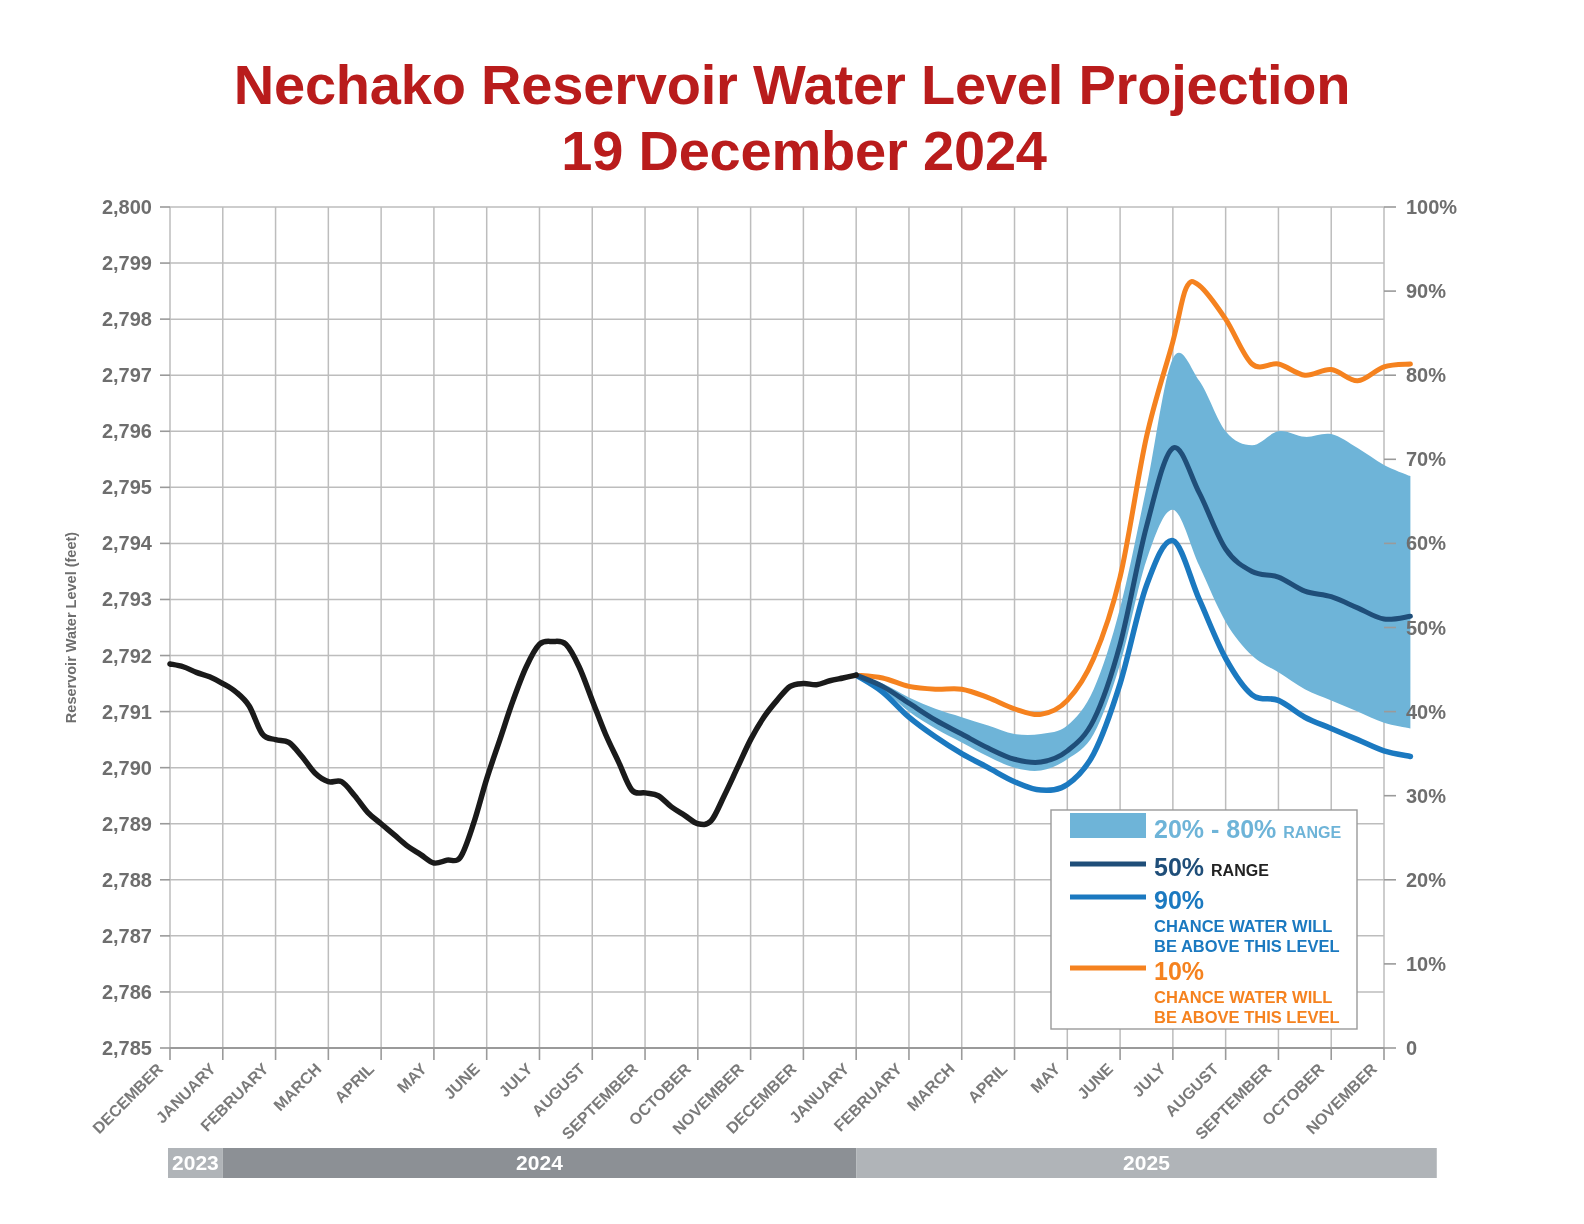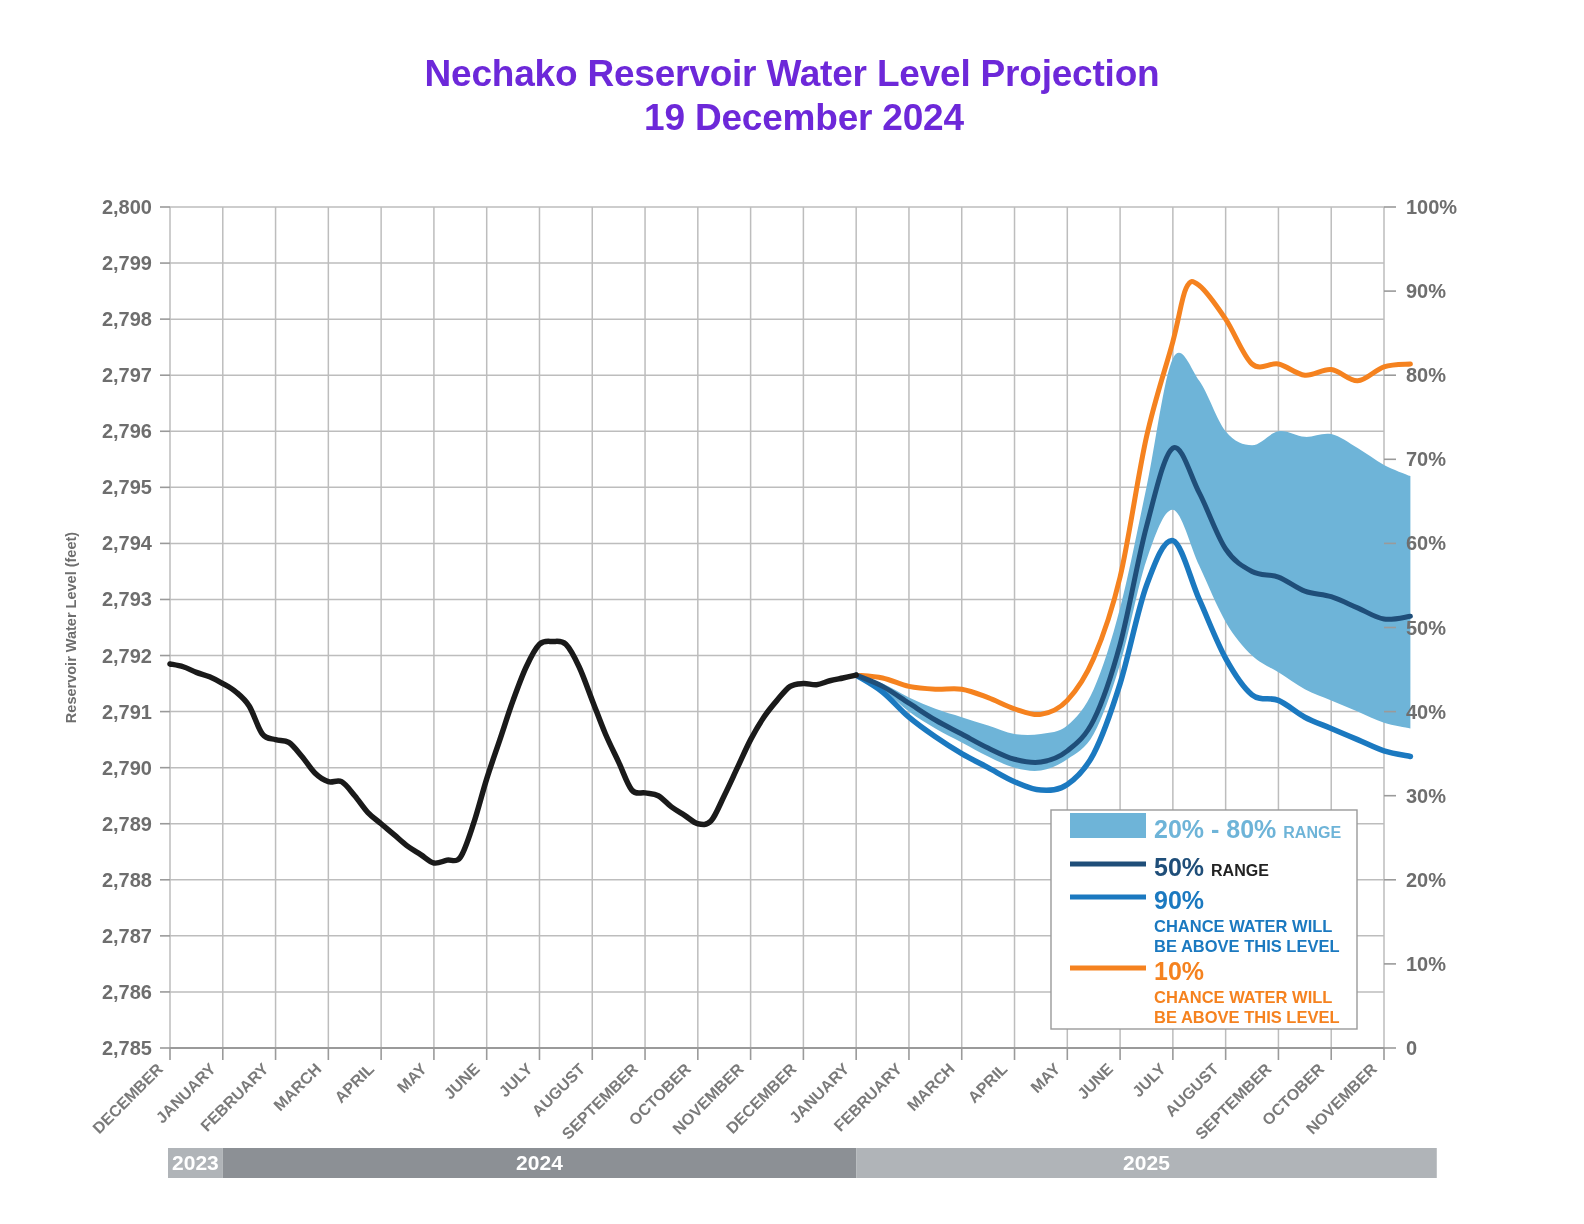--- a/index.html
+++ b/index.html
@@ -7,22 +7,22 @@
     width:1584px;height:1224px;
     background:#ffffff;
     font-family:"Liberation Sans", sans-serif;
     overflow:hidden;
     position:relative;
   }
   #chart-root{position:absolute;left:0;top:0;width:1584px;height:1224px;}
   .title-block{
     position:absolute;left:0;top:52px;width:1584px;
     text-align:center;
-    color:#6d28d9;
-    font-size:37px;
+    color:#b91c1c;
+    font-size:56px;
     font-weight:bold;
     line-height:1.18;
     letter-spacing:-0.2px;
   }
   .title-line2{display:block;padding-left:24px;}
   svg{position:absolute;left:0;top:0;}
   .ylabel-text{
     fill:#6e6e6e;font-size:14.5px;font-weight:bold;
     font-family:"Liberation Sans", sans-serif;
   }

